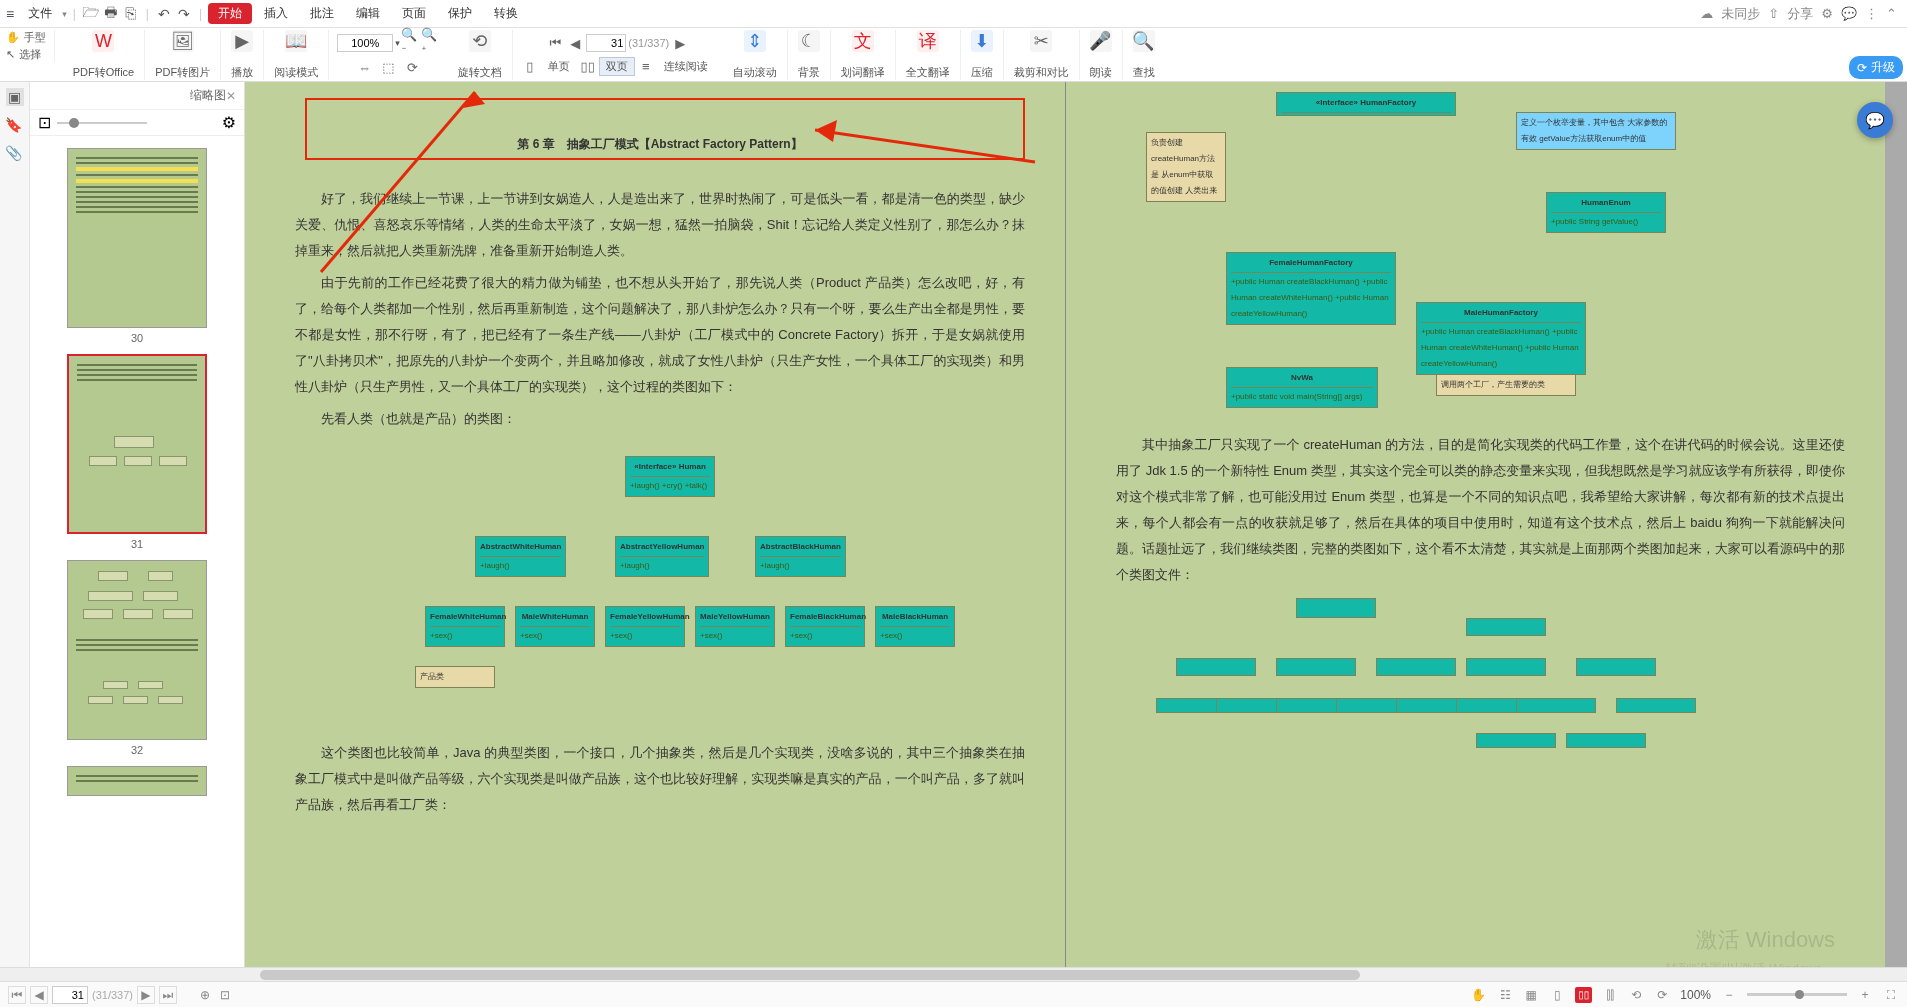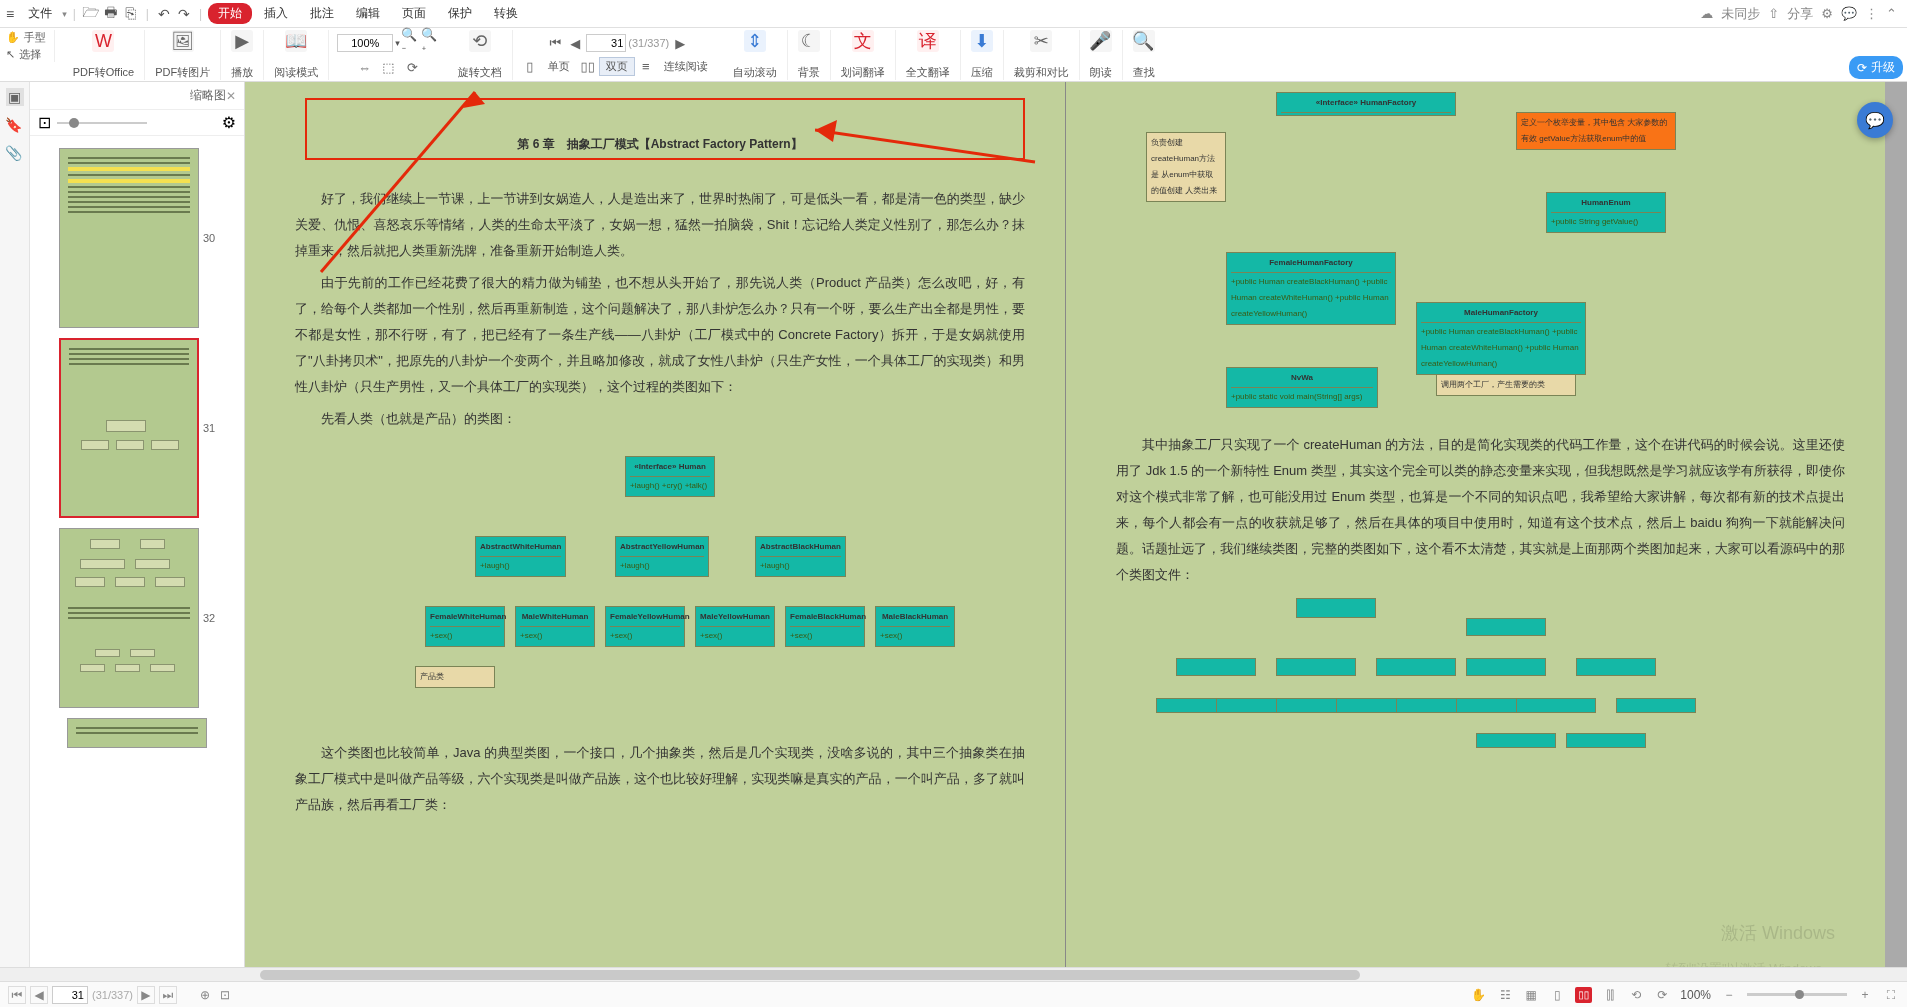--- a/index.html
+++ b/index.html
@@ -6,21 +6,21 @@
 body { width: 1907px; height: 1007px; overflow: hidden; background: #fff; display: flex; flex-direction: column; }
 
 
 .menubar { height: 28px; display: flex; align-items: center; padding: 0 6px; border-bottom: 1px solid #e0e0e0; font-size: 12px; color: #333; }
 .menubar .menu-left { display: flex; align-items: center; gap: 2px; }
 .menubar .hamburger { font-size: 14px; margin-right: 4px; color: #555; }
 .menubar .file-btn { padding: 2px 8px; cursor: pointer; }
 .menubar .sep { color: #ccc; margin: 0 4px; }
 .menubar .ico { width: 18px; height: 18px; display: inline-flex; align-items: center; justify-content: center; color: #555; font-size: 14px; cursor: pointer; }
 .menubar .tab { padding: 2px 10px; cursor: pointer; color: #333; }
-.menubar .tab.active { background: #d9232e; color: #fff; border-radius: 9px; }
+.menubar .tab.active { background: #d9232e; color: #fff; border-radius: 4px; }
 .menubar .spacer { flex: 1; }
 .menubar .right-ico { color: #888; font-size: 13px; margin: 0 4px; cursor: pointer; }
 
 
 .ribbon { height: 54px; display: flex; align-items: flex-start; padding: 2px 6px; border-bottom: 1px solid #ddd; font-size: 11px; color: #555; position: relative; }
 .ribbon-left { display: flex; flex-direction: column; gap: 2px; padding-right: 8px; border-right: 1px solid #eee; margin-right: 8px; }
 .ribbon-left .item { display: flex; align-items: center; gap: 4px; cursor: pointer; }
 .ribbon-group { display: flex; flex-direction: column; align-items: center; padding: 0 10px; border-right: 1px solid #eee; height: 50px; justify-content: space-between; cursor: pointer; }
 .ribbon-group.no-border { border-right: none; }
 .ribbon-group .ico-big { width: 22px; height: 22px; display: flex; align-items: center; justify-content: center; font-size: 18px; color: #d9232e; background: #fff0f0; border-radius: 3px; }
@@ -45,21 +45,21 @@
 .side-icons .sico { width: 18px; height: 18px; display: flex; align-items: center; justify-content: center; color: #666; cursor: pointer; font-size: 14px; }
 .side-icons .sico.active { background: #e0e0e0; }
 
 .thumb-panel { width: 215px; background: #fff; border-right: 1px solid #ddd; display: flex; flex-direction: column; }
 .thumb-header { height: 28px; display: flex; align-items: center; justify-content: flex-end; padding: 0 8px; border-bottom: 1px solid #eee; font-size: 12px; color: #666; }
 .thumb-header .close { cursor: pointer; color: #999; }
 .thumb-toolbar { height: 26px; display: flex; align-items: center; padding: 0 8px; gap: 6px; border-bottom: 1px solid #eee; }
 .thumb-toolbar .slider-track { width: 90px; height: 2px; background: #ccc; position: relative; }
 .thumb-toolbar .slider-knob { position: absolute; left: 12px; top: -4px; width: 10px; height: 10px; border-radius: 50%; background: #888; }
 .thumb-list { flex: 1; overflow-y: auto; padding: 12px 0; display: flex; flex-direction: column; align-items: center; gap: 10px; }
-.thumb-item { display: flex; flex-direction: row; align-items: center; gap: 4px; cursor: pointer; }
+.thumb-item { display: flex; flex-direction: column; align-items: center; gap: 4px; cursor: pointer; }
 .thumb-page { width: 140px; height: 180px; background: #b3c98f; border: 1px solid #999; position: relative; padding: 8px; }
 .thumb-page.selected { border: 2px solid #d9232e; }
 .thumb-page .lines { display: flex; flex-direction: column; gap: 3px; }
 .thumb-page .ln { height: 2px; background: #6a7a4f; }
 .thumb-page .hl { background: #f5e050; height: 4px; }
 .thumb-page .box { position: absolute; background: #d4dcb0; border: 1px solid #8a946f; }
 .thumb-num { font-size: 11px; color: #666; }
 
 .doc-area { flex: 1; background: #aaa; overflow: auto; position: relative; }
 .doc-inner { display: flex; gap: 0; padding: 0; min-width: 1640px; }
@@ -70,21 +70,21 @@
 .arrow-svg { position: absolute; pointer-events: none; z-index: 6; }
 .para { text-indent: 2em; text-align: justify; margin-bottom: 6px; }
 .diagram-area { margin: 24px 0; display: flex; flex-direction: column; align-items: center; gap: 0; position: relative; height: 260px; }
 .uml-box { position: absolute; background: #14b8a6; border: 1px solid #7a8456; font-size: 8px; padding: 2px 4px; min-width: 80px; }
 .uml-box .h { border-bottom: 1px solid #7a8456; text-align: center; font-weight: bold; padding-bottom: 1px; }
 .uml-box .m { color: #3a5a12; padding-top: 1px; }
 .diag-right { position: relative; height: 340px; margin-top: -20px; }
 
 .floating-bubble { position: absolute; right: 14px; top: 20px; width: 36px; height: 36px; border-radius: 50%; background: #3a7bd5; color: #fff; display: flex; align-items: center; justify-content: center; font-size: 16px; cursor: pointer; box-shadow: 0 2px 6px rgba(0,0,0,.3); }
 
-.watermark { position: absolute; right: 50px; bottom: 51px; color: rgba(0,0,0,.12); font-size: 18px; pointer-events: none; }
+.watermark { position: absolute; right: 50px; bottom: 40px; color: rgba(0,0,0,.12); font-size: 22px; pointer-events: none; }
 .watermark-sub { position: absolute; right: 50px; bottom: 20px; color: rgba(0,0,0,.1); font-size: 13px; pointer-events: none; }
 
 
 .statusbar { height: 26px; border-top: 1px solid #ddd; display: flex; align-items: center; padding: 0 8px; font-size: 12px; color: #555; background: #fafafa; }
 .statusbar .nav { display: flex; align-items: center; gap: 4px; }
 .statusbar .nav .btn { width: 18px; height: 18px; display: inline-flex; align-items: center; justify-content: center; color: #888; cursor: pointer; border: 1px solid #ddd; }
 .statusbar .nav .pginput { width: 36px; height: 18px; border: 1px solid #ccc; font-size: 11px; text-align: right; padding-right: 3px; }
 .statusbar .nav .pgtot { color: #aaa; font-size: 11px; }
 .statusbar .spacer { flex: 1; }
 .statusbar .right { display: flex; align-items: center; gap: 10px; }
@@ -398,21 +398,21 @@
           <div class="uml-box" style="left:30px;top:40px;width:80px;background:#e8d9a8;">
               <div>负责创建
 createHuman方法是
 从enum中获取的值创建
 人类出来</div>
             </div>
           <div class="uml-box" style="left:160px;top:0;width:180px;">
             <div class="h">«Interface»
 HumanFactory</div>
           </div>
-          <div class="uml-box" style="left:400px;top:20px;width:160px;background:#f97316;">
+          <div class="uml-box" style="left:400px;top:20px;width:160px;background:#7dd3fc;">
               <div>定义一个枚举变量，其中包含
 大家参数的有效
 getValue方法获取enum中的值</div>
             </div>
           <div class="uml-box" style="left:430px;top:100px;width:120px;">
             <div class="h">HumanEnum</div>
             <div class="m">+public String getValue()</div>
           </div>
           <div class="uml-box" style="left:110px;top:160px;width:170px;">
             <div class="h">FemaleHumanFactory</div>

